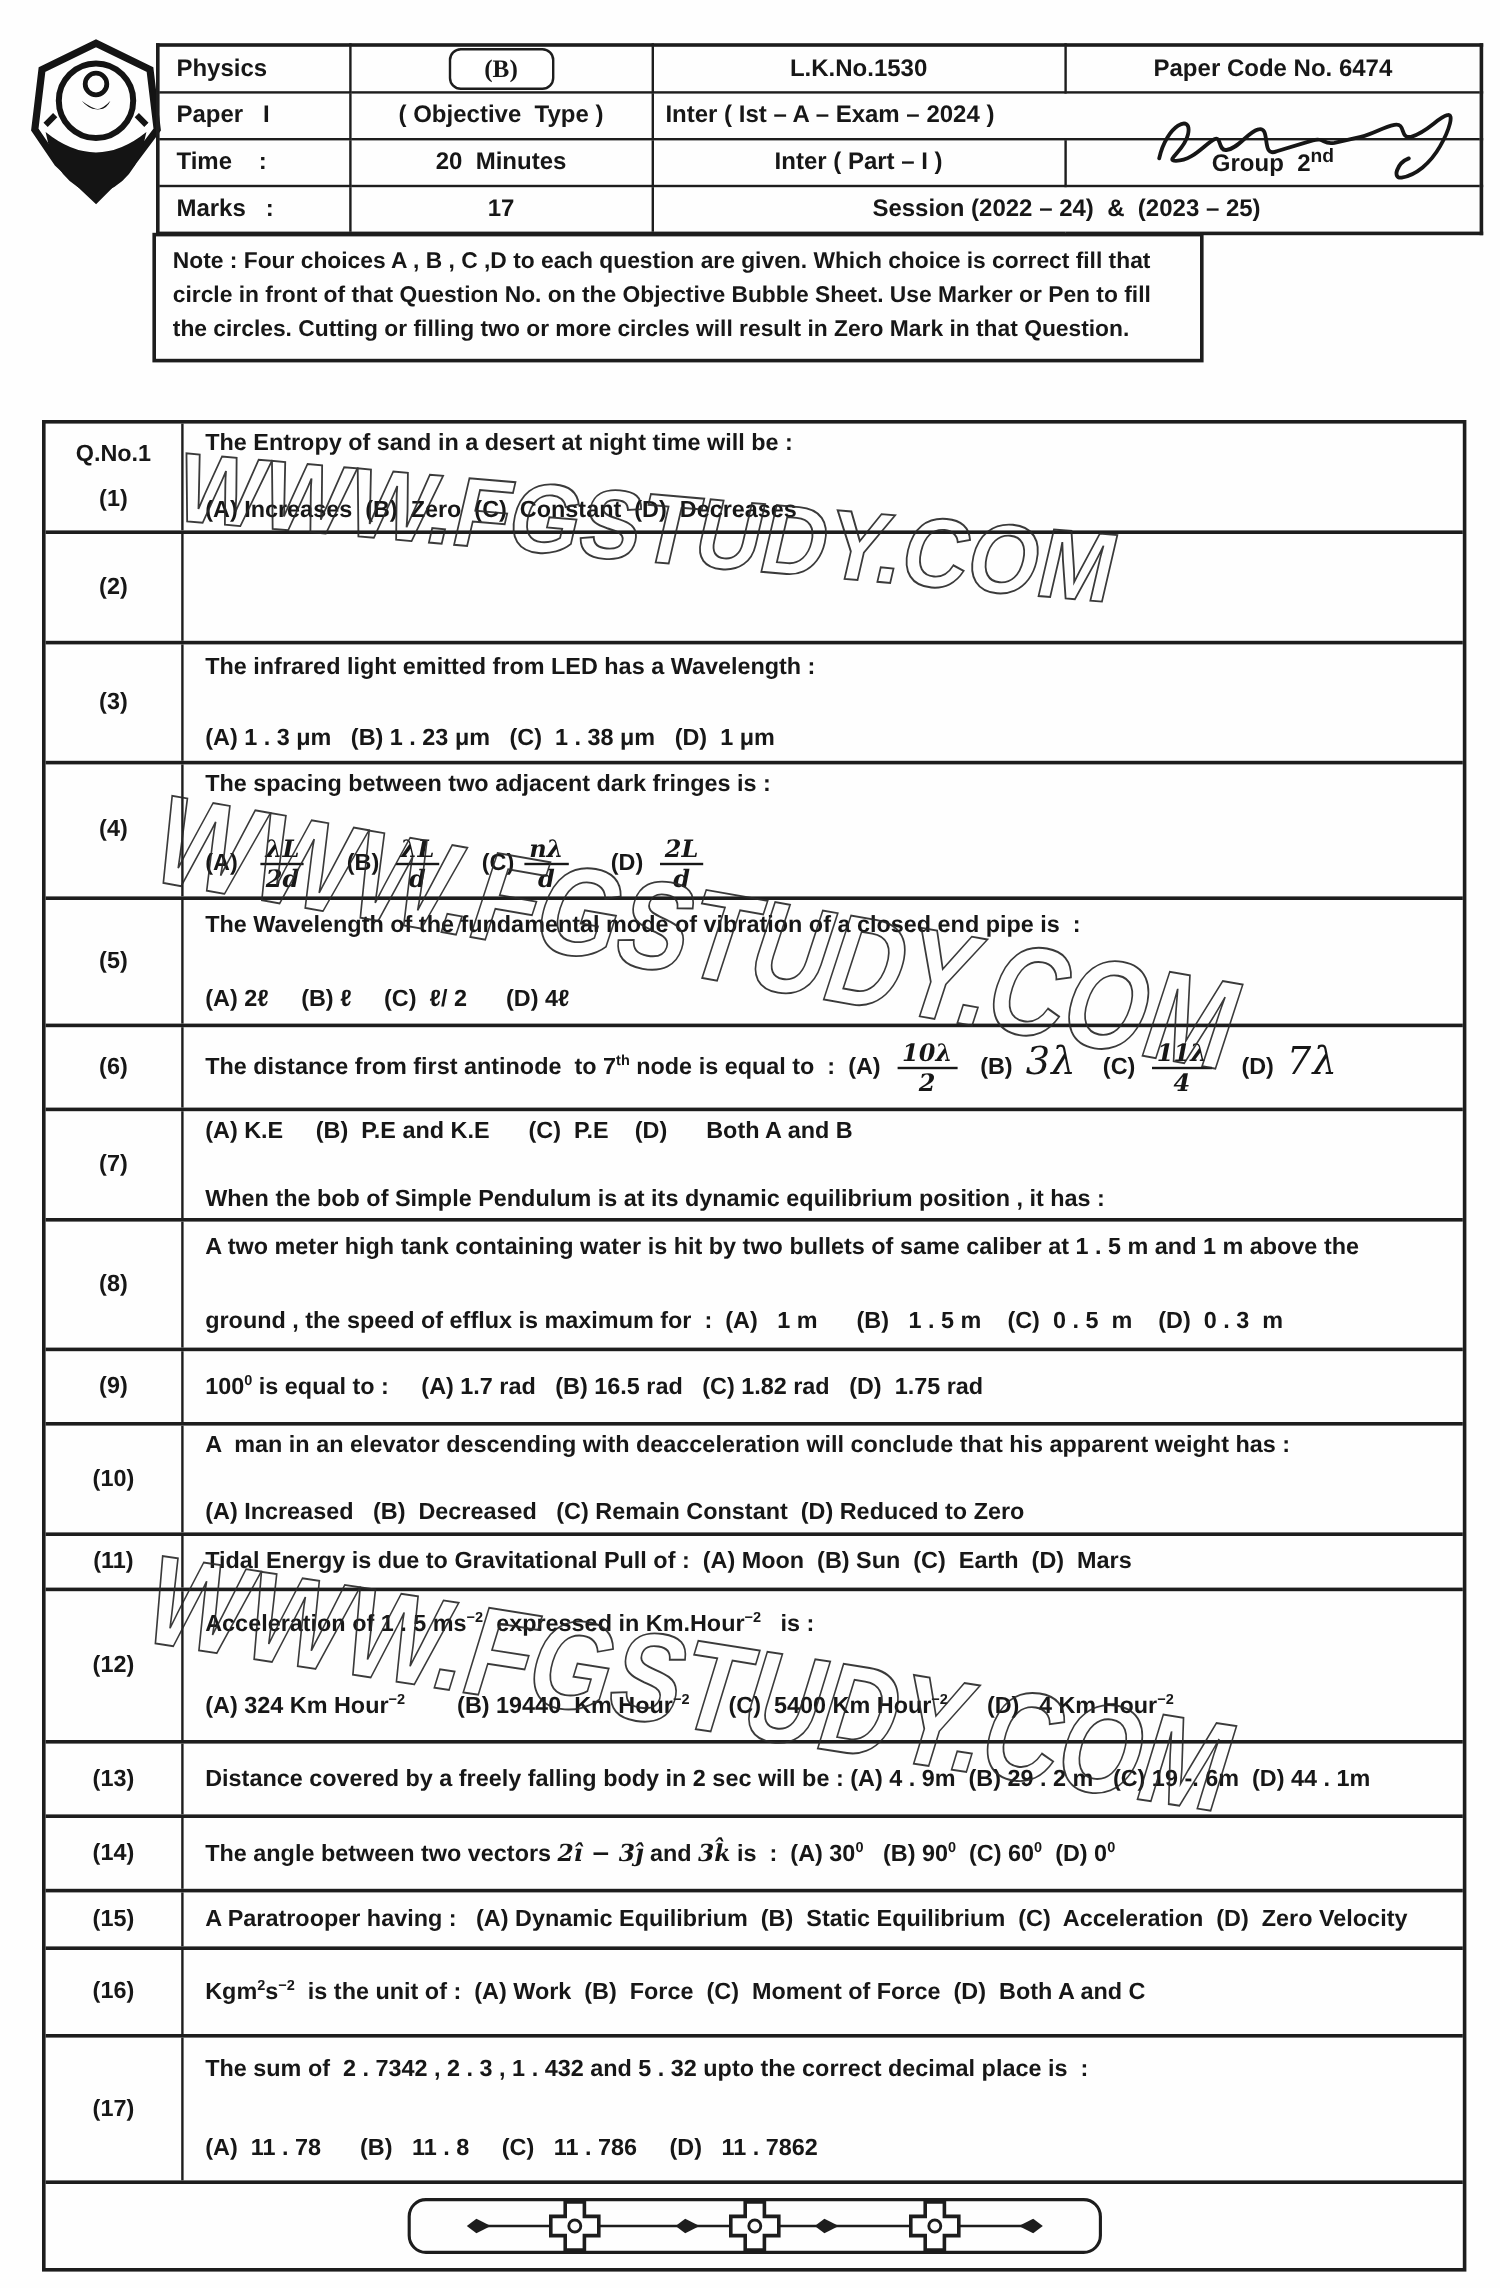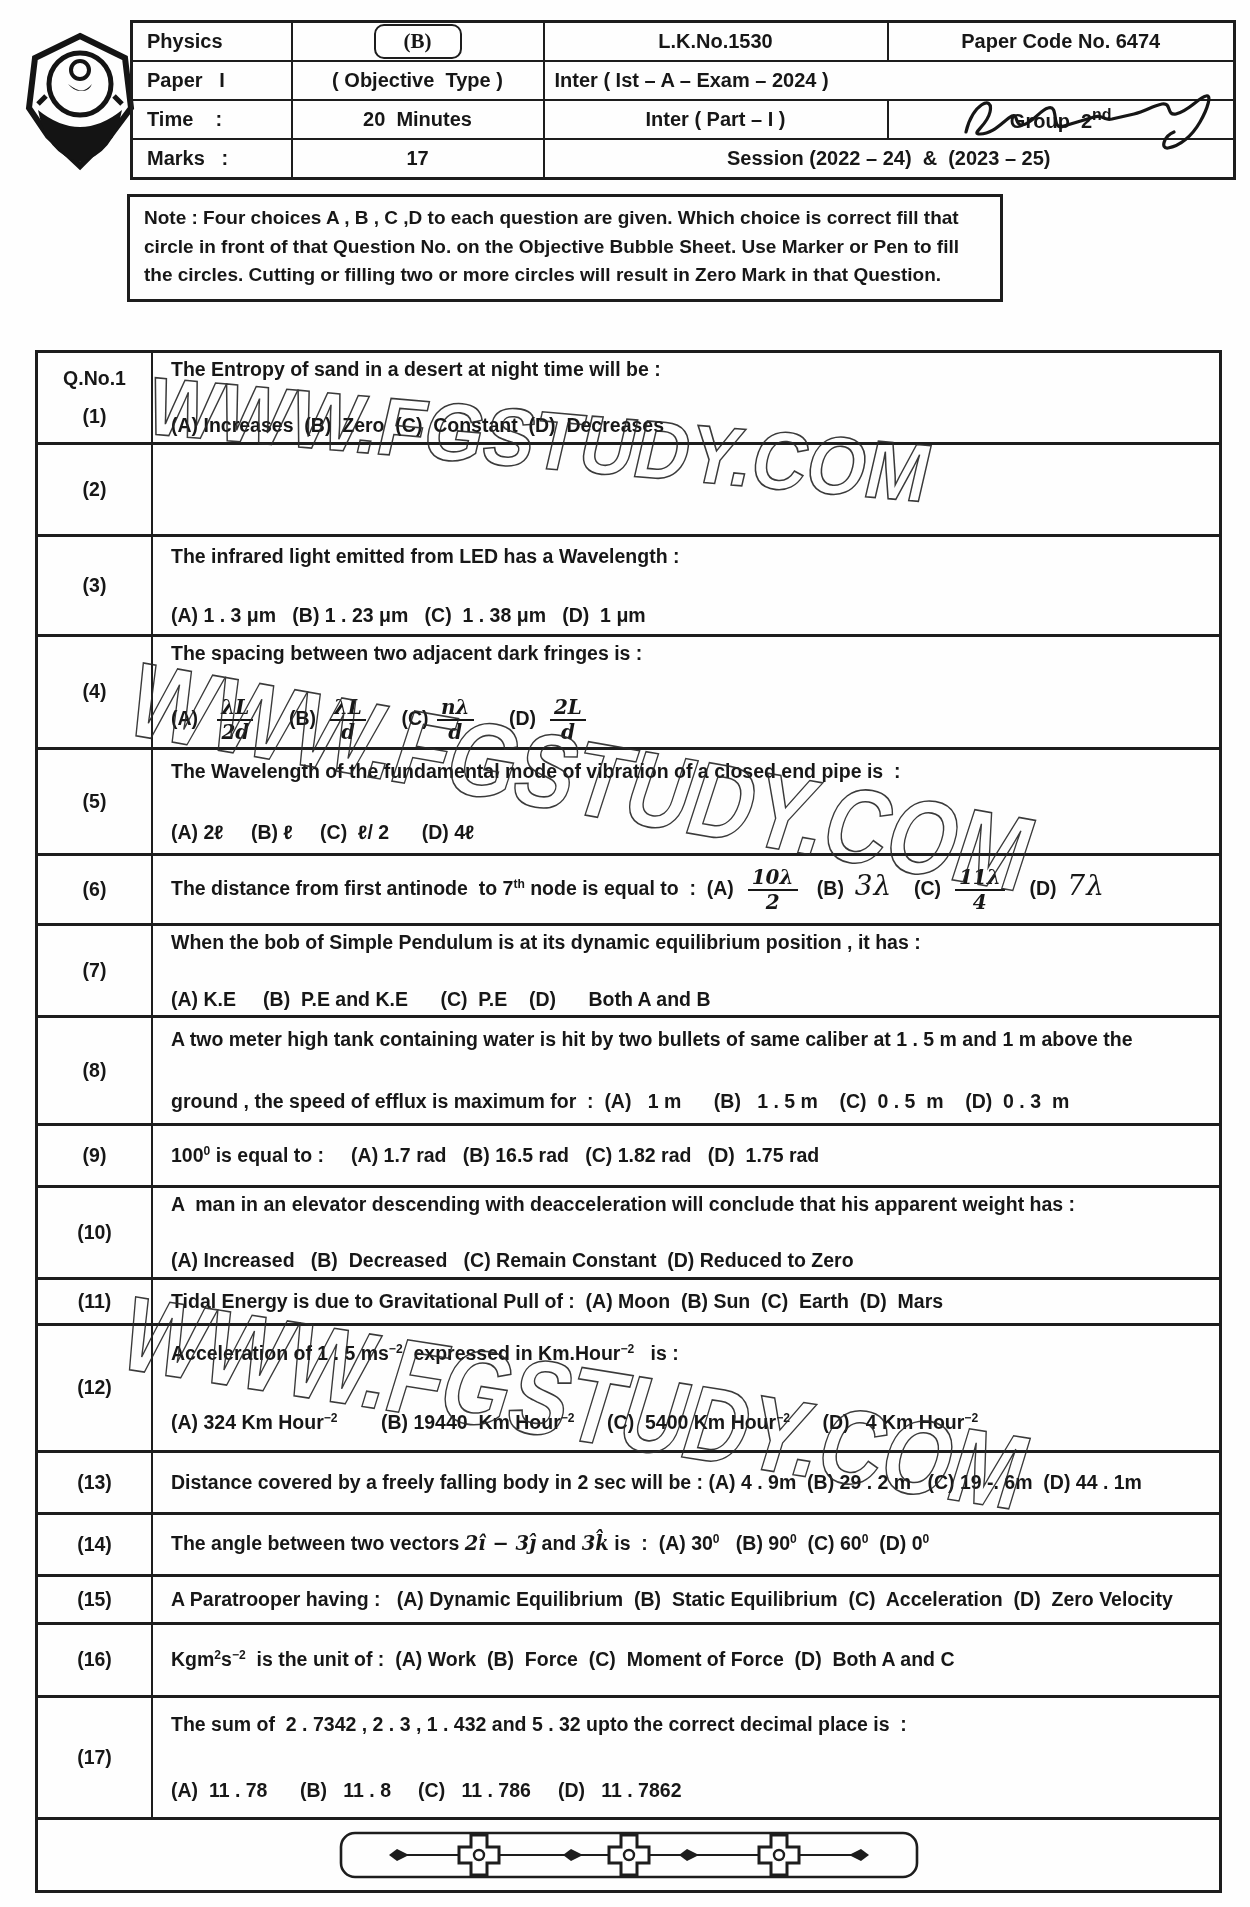--- a/index.html
+++ b/index.html
@@ -3,21 +3,21 @@
 <meta charset="utf-8">
 <style>
   html,body{margin:0;padding:0;background:#ffffff;}
   .page{position:relative;width:1250px;height:1907px;background:#fefefe;overflow:hidden;
         font-family:"Liberation Sans",sans-serif;color:#171717;}
 
   
   .logo{position:absolute;left:22px;top:32px;width:116px;height:140px;}
 
   
-  table.hdr{position:absolute;left:130px;top:20px;width:1106px;border-collapse:collapse;
+  table.hdr{position:absolute;left:130px;top:36px;width:1106px;border-collapse:collapse;
             table-layout:fixed;}
   table.hdr td{border:2px solid #1d1d1d;height:35px;font-weight:700;font-size:20px;
                text-align:center;white-space:pre;padding:1px 4px;overflow:visible;}
   table.hdr{border:3px solid #1d1d1d;}
   table.hdr td.lab{text-align:left;padding-left:14px;}
   table.hdr td.lft{text-align:left;padding-left:10px;}
   .vbox{display:inline-block;border:2.5px solid #1d1d1d;border-radius:10px;padding:3px 28px;
         font-family:"Liberation Serif",serif;font-size:21px;font-weight:700;background:#fff;}
   sup.grp{font-size:16px;font-weight:700;}
 
@@ -40,21 +40,21 @@
   .qbody{flex:1;display:flex;flex-direction:column;justify-content:space-evenly;
          padding:4px 8px 4px 18px;box-sizing:border-box;gap:32px;}
   .qline{font-size:19.5px;font-weight:700;white-space:pre-wrap;line-height:1.25;
          display:block;}
   .qline sup{font-size:0.62em;font-weight:700;}
   .frac{display:inline-flex;flex-direction:column;align-items:center;vertical-align:middle;
         margin:0 3px;font-family:"DejaVu Serif",serif;font-style:italic;font-weight:700;
         font-size:20px;line-height:1.05;}
   .frac .num{border-bottom:2px solid #171717;padding:0 4px 1px;}
   .frac .den{padding-top:1px;}
-  .hw{font-family:"DejaVu Serif",serif;font-style:italic;font-weight:500;font-size:28px;
+  .hw{font-family:"DejaVu Serif",serif;font-style:italic;font-weight:500;font-size:32px;
       letter-spacing:1px;line-height:1;}
   .mi{font-family:"DejaVu Serif",serif;font-style:italic;font-weight:700;}
 
   
   .footer-row{border-top:3px solid #1d1d1d;height:70px;display:flex;align-items:center;
               justify-content:center;}
 
   
   .wm{position:absolute;pointer-events:none;opacity:.92;}
   .wm text{font-family:"Liberation Sans",sans-serif;font-weight:700;
@@ -174,22 +174,22 @@
           </div>
           <div class="qbody">
             <div class="qline">The distance from first antinode  to 7<sup>th</sup> node is equal to  :  (A)  <span class="frac"><span class="num">10λ</span><span class="den">2</span></span>   (B)  <span class="hw">3λ</span>    (C)  <span class="frac"><span class="num">11λ</span><span class="den">4</span></span>    (D)  <span class="hw">7λ</span></div>
           </div>
         </div>
         <div class="qrow" style="min-height: 88px;">
           <div class="qnum">
             <span>(7)</span>
           </div>
           <div class="qbody">
+            <div class="qline">(A) K.E     (B)  P.E and K.E      (C)  P.E    (D)      Both A and B</div>
             <div class="qline">When the bob of Simple Pendulum is at its dynamic equilibrium position , it has :</div>
-            <div class="qline">(A) K.E     (B)  P.E and K.E      (C)  P.E    (D)      Both A and B</div>
           </div>
         </div>
         <div class="qrow" style="min-height: 108px;">
           <div class="qnum">
             <span>(8)</span>
           </div>
           <div class="qbody">
             <div class="qline">A two meter high tank containing water is hit by two bullets of same caliber at 1 . 5 m and 1 m above the</div>
             <div class="qline">ground , the speed of efflux is maximum for  :  (A)   1 m      (B)   1 . 5 m    (C)  0 . 5  m    (D)  0 . 3  m</div>
           </div>

